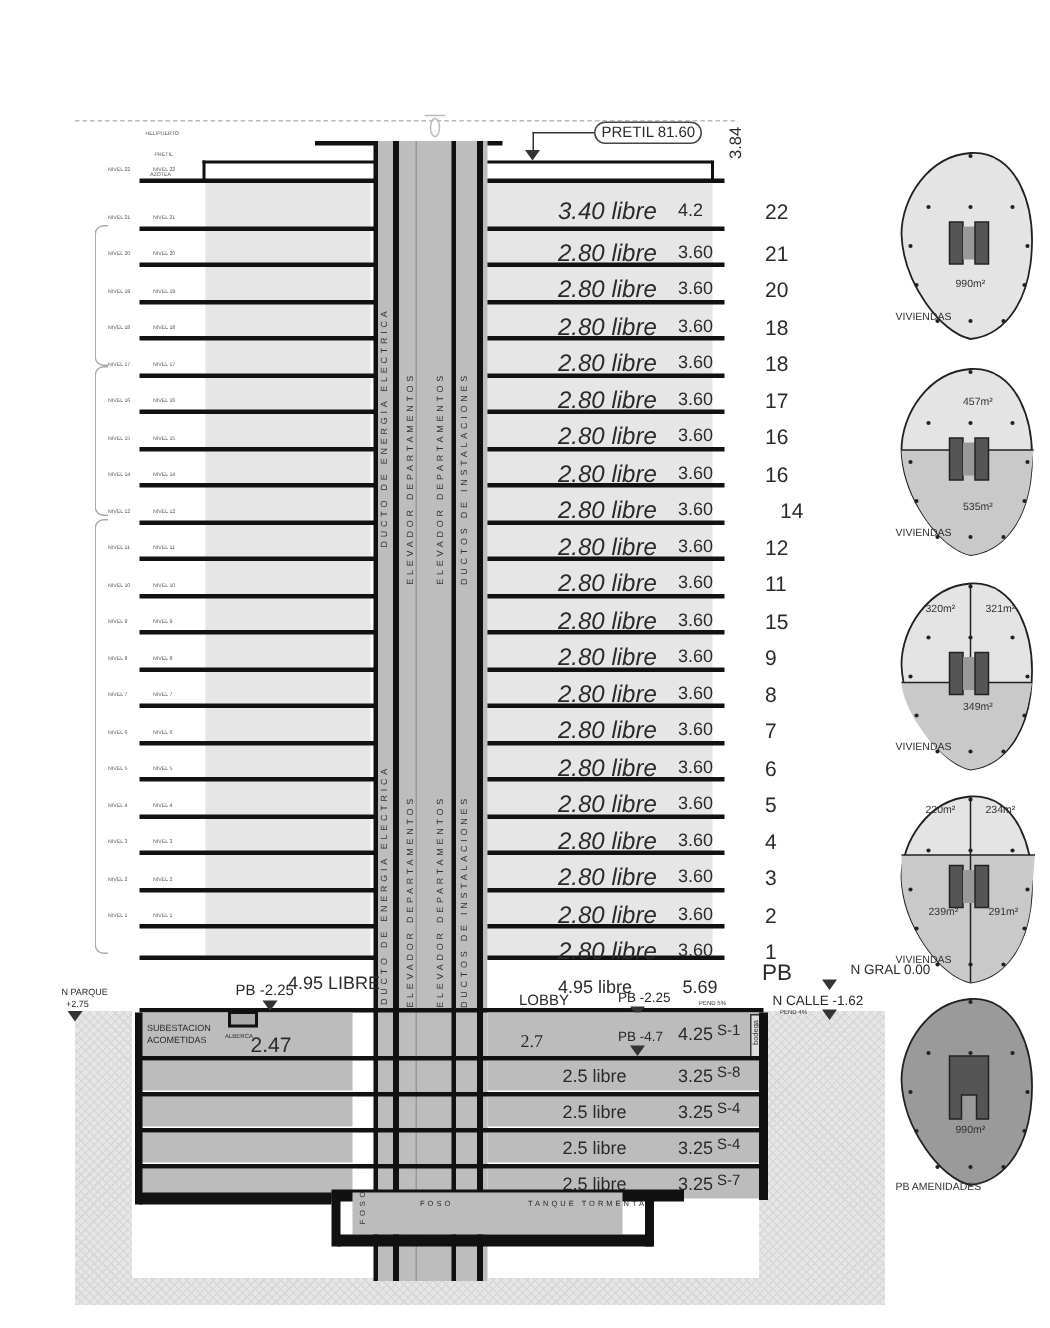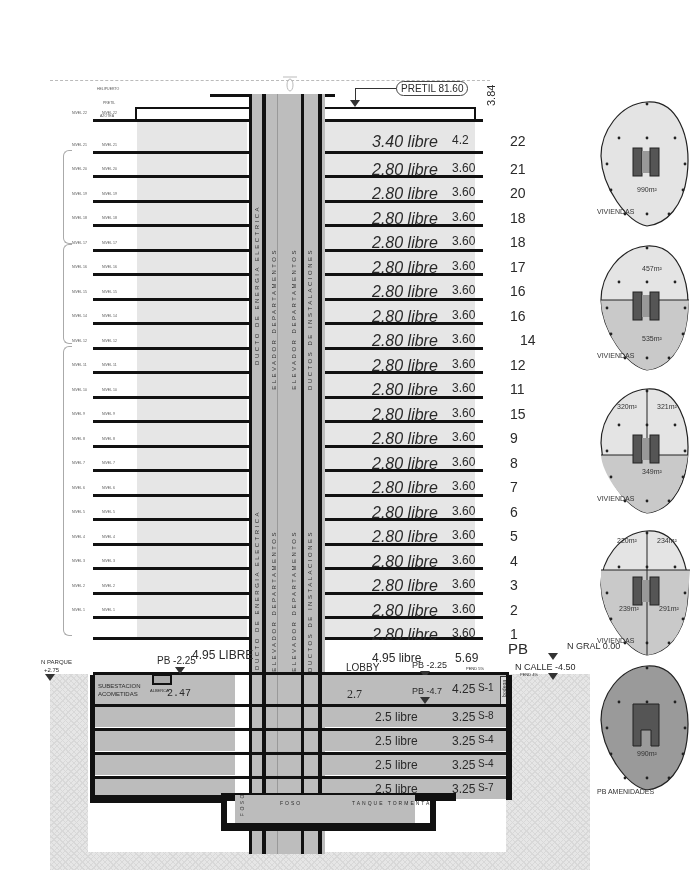--- a/index.html
+++ b/index.html
@@ -221,33 +221,33 @@
 <div class="txt" style="left:372px;top:651px;font-size:12px;">4.95 libre</div>
 <div class="txt" style="left:346px;top:662px;font-size:10px;">LOBBY</div>
 <div class="txt" style="left:412px;top:660px;font-size:9px;">PB -2.25</div>
 <div class="tri" style="left:420px;top:671px;"></div>
 <div class="txt" style="left:455px;top:651px;font-size:12px;">5.69</div>
 <div class="txt" style="left:466px;top:666px;font-size:4px;">PEND 5%</div>
 
 <div class="txt" style="left:508px;top:640px;font-size:15px;">PB</div>
 <div class="txt" style="left:525px;top:641px;font-size:9px;margin-left:42px;">N GRAL 0.00</div>
 <div class="tri" style="left:548px;top:653px;"></div>
-<div class="txt" style="left:515px;top:662px;font-size:9px;">N CALLE -4.50</div>
+<div class="txt" style="left:515px;top:662px;font-size:9px;">N CALLE -1.62</div>
 <div class="txt" style="left:520px;top:672px;font-size:4px;">PEND 4%</div>
 <div class="tri" style="left:548px;top:673px;"></div>
 
 <div class="txt" style="left:41px;top:659px;font-size:6px;">N PARQUE</div>
 <div class="txt" style="left:44px;top:667px;font-size:6px;">+2.75</div>
 <div class="tri" style="left:45px;top:674px;"></div>
 
 <div class="basement" style="left:93px;top:675px;width:142px;height:30px;"></div>
 <div class="txt" style="left:98px;top:682px;font-size:6px;line-height:8px;white-space:normal;width:50px;"><span>SUBESTACION ACOMETIDAS</span></div>
 <div class="abs" style="left:152px;top:674px;width:16px;height:7px;border:2px solid #111;background:#aaa;"></div>
 <div class="txt" style="left:150px;top:688px;font-size:4px;">ALBERCA</div>
-<div class="txt" style="left:167px;top:688px;font-size:10px;font-family:Liberation Mono, monospace;">2.47</div>
+<div class="txt" style="left:167px;top:688px;font-size:14px;">2.47</div>
 
 <div class="basement" style="left:325px;top:675px;width:183px;height:30px;"></div>
 <div class="txt" style="left:347px;top:687px;font-size:12px;font-family:Liberation Serif, serif;">2.7</div>
 <div class="txt" style="left:412px;top:686px;font-size:9px;">PB -4.7</div>
 <div class="tri" style="left:420px;top:697px;"></div>
 <div class="abs" style="left:500px;top:676px;width:8px;height:28px;border:1px solid #333;background:#ddd;"></div>
 <div class="vtext" style="left:501px;top:680px;font-size:5px;letter-spacing:0;">bodega</div>
 
 <div id="basements">
     <div class="txt" style="left: 375px; top: 682px; font-size: 12px;"></div>

